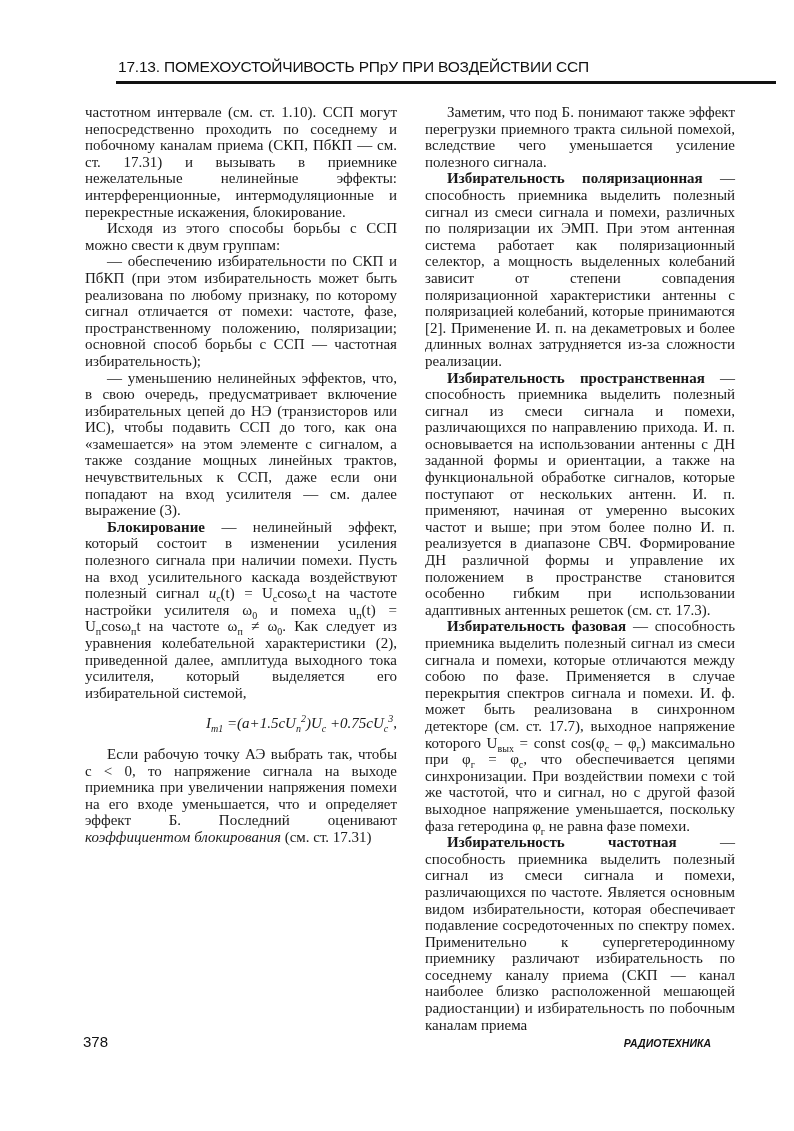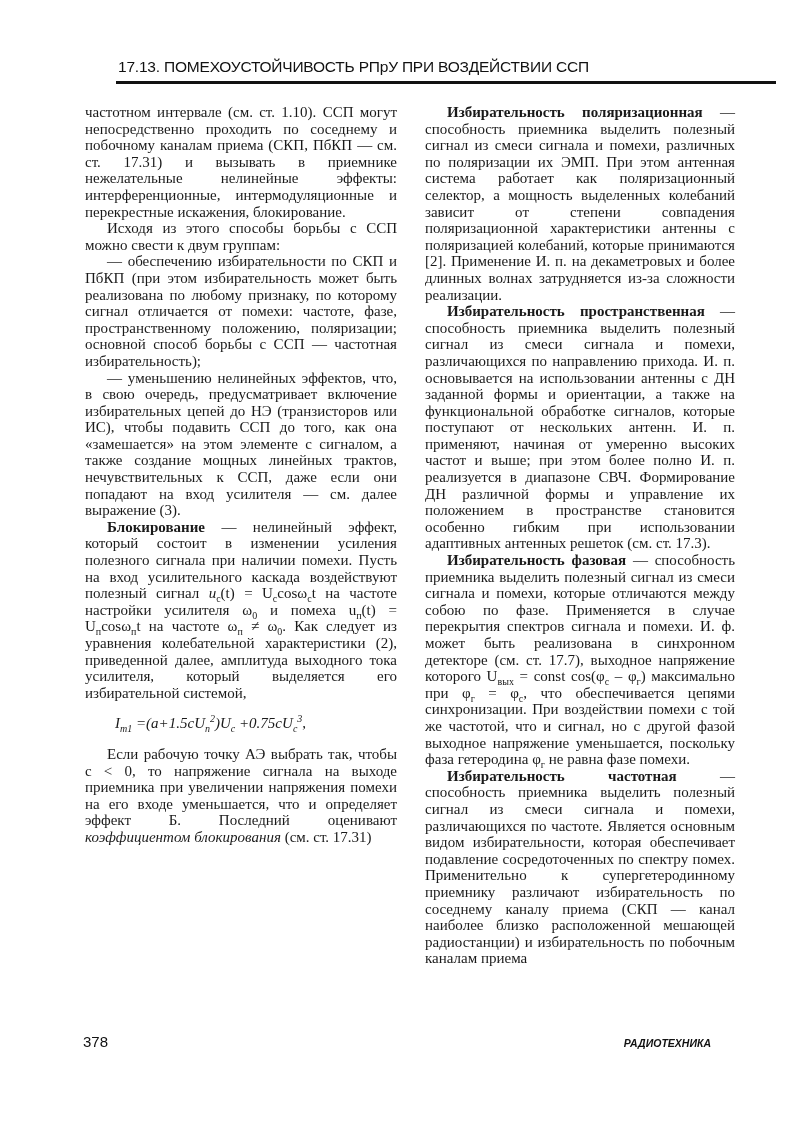--- a/index.html
+++ b/index.html
@@ -6,21 +6,21 @@
   body { width: 794px; height: 1131px; position: relative; overflow: hidden; color: #1a1a1a; }
   .header { position: absolute; left: 80px; top: 58px; width: 660px; margin-left: 36px; }
   .header-title { font-family: "Liberation Sans", sans-serif; font-size: 15.5px; letter-spacing: -0.2px; color: #111; padding-left: 2px; }
   .header-rule { margin-top: 5px; height: 3px; background: #111; }
   .col { position: absolute; top: 104px; width: 312px; font-family: "Liberation Serif", serif; font-size: 15px; line-height: 16.6px; text-align: justify; hyphens: manual; }
   .col-left { left: 85px; }
   .col-right { left: 425px; width: 310px; }
   .col p { margin: 0; text-indent: 0; }
   .col p.ind { text-indent: 22px; }
   .col b { font-weight: bold; }
-  .formula { font-family: "Liberation Serif", serif; font-style: italic; margin: 14px 0 14px 30px; text-align: left; }
+  .formula { font-family: "Liberation Serif", serif; font-style: italic; margin: 14px 0 14px 30px; text-align: right; }
   .formula .up { font-style: normal; }
   sub, sup { font-size: 10px; line-height: 0; }
   .footer-num { position: absolute; left: 83px; top: 1033px; font-family: "Liberation Sans", sans-serif; font-size: 15px; color: #111; }
   .footer-pub { position: absolute; right: 83px; top: 1037px; font-family: "Liberation Sans", sans-serif; font-size: 10.5px; font-style: italic; font-weight: bold; color: #111; }
   .i { font-style: italic; }
 </style>
 </head>
 <body>
 
 <div class="header">
@@ -32,20 +32,21 @@
   <p>частотном интервале (см. ст. 1.10). ССП могут непосредственно проходить по соседнему и побочному каналам приема (СКП, ПбКП — см. ст. 17.31) и вызывать в приемнике нежелательные нелинейные эффекты: интерференционные, интермодуляционные и перекрестные искажения, блокирование.</p>
   <p class="ind">Исходя из этого способы борьбы с ССП можно свести к двум группам:</p>
   <p class="ind">— обеспечению избирательности по СКП и ПбКП (при этом избирательность может быть реализована по любому признаку, по которому сигнал отличается от помехи: частоте, фазе, пространственному положению, поляризации; основной способ борьбы с ССП — частотная избирательность);</p>
   <p class="ind">— уменьшению нелинейных эффектов, что, в свою очередь, предусматривает включение избирательных цепей до НЭ (транзисторов или ИС), чтобы подавить ССП до того, как она «замешается» на этом элементе с сигналом, а также создание мощных линейных трактов, нечувствительных к ССП, даже если они попадают на вход усилителя — см. далее выражение (3).</p>
   <p class="ind"><b>Блокирование</b><span> — нелинейный эффект, который состоит в изменении усиления полезного сигнала при наличии помехи. Пусть на вход усилительного каскада воздействуют полезный сигнал </span><span class="i">u</span><sub>с</sub><span>(t) = U</span><sub>с</sub><span>cosω</span><sub>с</sub><span>t на частоте настройки усилителя ω</span><sub>0</sub><span> и помеха u</span><sub>п</sub><span>(t) = U</span><sub>п</sub><span>cosω</span><sub>п</sub><span>t на частоте ω</span><sub>п</sub><span> ≠ ω</span><sub>0</sub><span>. Как следует из уравнения колебательной характеристики (2), приведенной далее, амплитуда выходного тока усилителя, который выделяется его избирательной системой,</span></p>
   <div class="formula"><span>I</span><sub>m1</sub><span> =(a+1.5cU</span><sub>п</sub><sup>2</sup><span>)U</span><sub>с</sub><span> +0.75cU</span><sub>с</sub><sup>3</sup><span class="up">,</span></div>
   <p class="ind"><span>Если рабочую точку АЭ выбрать так, чтобы c &lt; 0, то напряжение сигнала на выходе приемника при увеличении напряжения помехи на его входе уменьшается, что и определяет эффект Б. Последний оценивают </span><span class="i">коэффициентом блокирования</span><span> (см. ст. 17.31)</span></p>
 </div>
 
 <div class="col col-right">
+  <p class="ind">Заметим, что под Б. понимают также эффект перегрузки приемного тракта сильной помехой, вследствие чего уменьшается усиление полезного сигнала.</p>
   <p class="ind"><b>Избирательность поляризационная</b><span> — способность приемника выделить полезный сигнал из смеси сигнала и помехи, различных по поляризации их ЭМП. При этом антенная система работает как поляризационный селектор, а мощность выделенных колебаний зависит от степени совпадения поляризационной характеристики антенны с поляризацией колебаний, которые принимаются [2]. Применение И. п. на декаметровых и более длинных волнах затрудняется из-за сложности реализации.</span></p>
   <p class="ind"><b>Избирательность пространственная</b><span> — способность приемника выделить полезный сигнал из смеси сигнала и помехи, различающихся по направлению прихода. И. п. основывается на использовании антенны с ДН заданной формы и ориентации, а также на функциональной обработке сигналов, которые поступают от нескольких антенн. И. п. применяют, начиная от умеренно высоких частот и выше; при этом более полно И. п. реализуется в диапазоне СВЧ. Формирование ДН различной формы и управление их положением в пространстве становится особенно гибким при использовании адаптивных антенных решеток (см. ст. 17.3).</span></p>
   <p class="ind"><b>Избирательность фазовая</b><span> — способность приемника выделить полезный сигнал из смеси сигнала и помехи, которые отличаются между собою по фазе. Применяется в случае перекрытия спектров сигнала и помехи. И. ф. может быть реализована в синхронном детекторе (см. ст. 17.7), выходное напряжение которого U</span><sub>вых</sub><span> = const cos(φ</span><sub>с</sub><span> – φ</span><sub>г</sub><span>) максимально при φ</span><sub>г</sub><span> = φ</span><sub>с</sub><span>, что обеспечивается цепями синхронизации. При воздействии помехи с той же частотой, что и сигнал, но с другой фазой выходное напряжение уменьшается, поскольку фаза гетеродина φ</span><sub>г</sub><span> не равна фазе помехи.</span></p>
   <p class="ind"><b>Избирательность частотная</b><span> — способность приемника выделить полезный сигнал из смеси сигнала и помехи, различающихся по частоте. Является основным видом избирательности, которая обеспечивает подавление сосредоточенных по спектру помех. Применительно к супергетеродинному приемнику различают избирательность по соседнему каналу приема (СКП — канал наиболее близко расположенной мешающей радиостанции) и избирательность по побочным каналам приема</span></p>
 </div>
 
 <div class="footer-num">378</div>
 <div class="footer-pub">РАДИОТЕХНИКА</div>
 
 </body></html>

